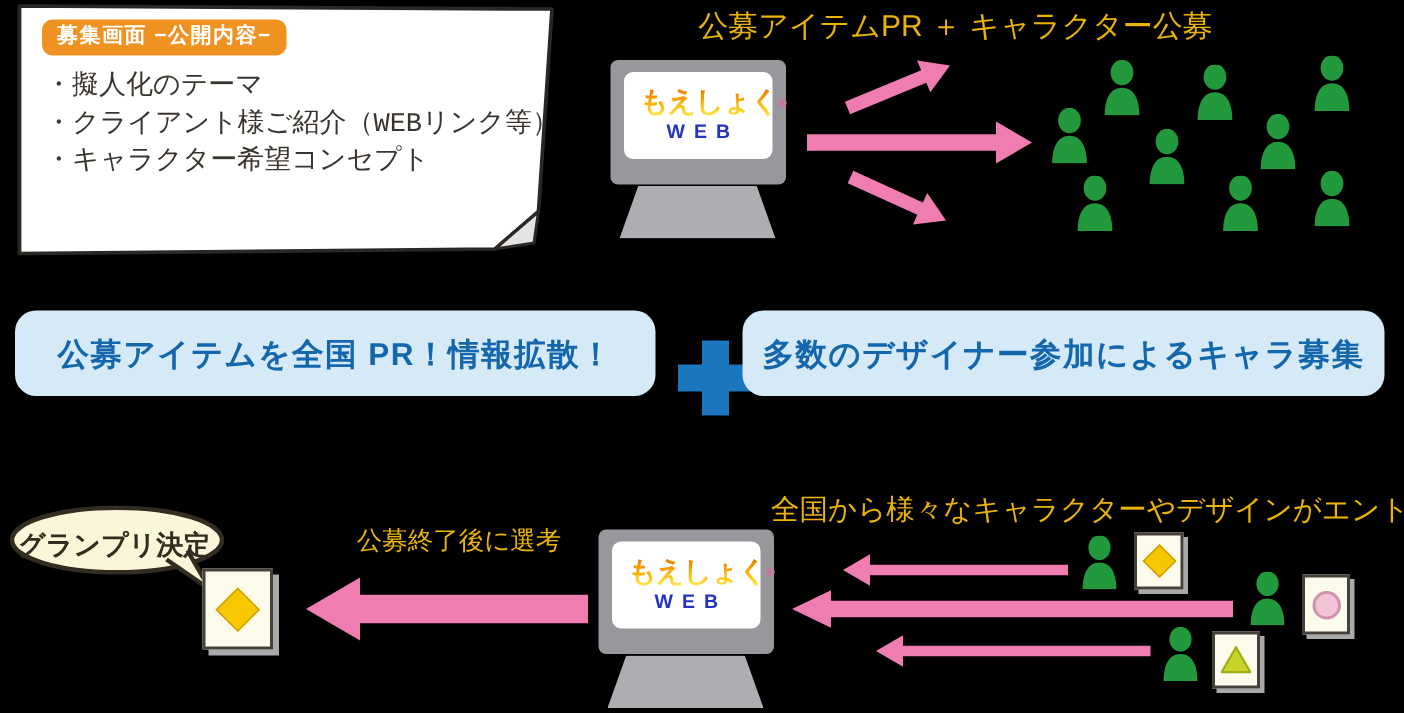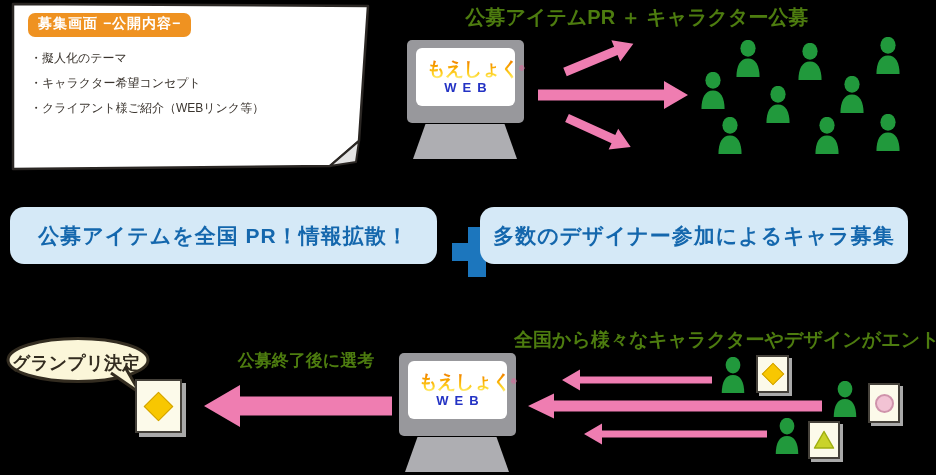--- a/index.html
+++ b/index.html
@@ -6,23 +6,23 @@
   .stage{
     position:relative;width:936px;height:475px;overflow:hidden;background:#000;
     font-family:"Liberation Sans","DejaVu Sans",sans-serif;
   }
   .abs{position:absolute;}
   
   .note-badge{
     position:absolute;left:28px;top:13px;background:#ef9221;color:#fff;
     font-size:14px;font-weight:bold;padding:2px 10px 4px;border-radius:7px;letter-spacing:1px;
   }
-  .note-list{position:absolute;left:30px;top:46px;color:#3a342e;font-size:12px;line-height:25px;white-space:nowrap;}
-  
-  .cap{position:absolute;color:#4d7c0f;font-weight:bold;white-space:nowrap;}
+  .note-list{position:absolute;left:30px;top:46px;color:#3a342e;font-size:18px;line-height:25px;white-space:nowrap;font-family:Liberation Mono, monospace;}
+  
+  .cap{position:absolute;color:#eab308;font-weight:normal;white-space:nowrap;}
   .top-title{left:452px;top:4px;width:370px;font-size:20px;text-align:center;}
   .entry-cap{left:514px;top:327px;width:422px;font-size:19px;}
   .select-cap{left:236px;top:349px;width:140px;font-size:17px;text-align:center;}
   
   .computer{position:absolute;width:125px;height:122px;}
   .bezel{position:absolute;left:4px;top:0;width:117px;height:83px;background:#98989c;border-radius:5px;}
   .screen{position:absolute;left:9px;top:8px;width:99px;height:58px;background:#fff;border-radius:6px;
           display:flex;flex-direction:column;align-items:center;justify-content:center;}
   .brand-line{line-height:20px;white-space:nowrap;padding-left:20px;}
   .brand{
@@ -34,21 +34,21 @@
   .web{font-weight:bold;color:#2433c4;font-size:13px;letter-spacing:6px;text-indent:6px;line-height:15px;}
   .stand{position:absolute;left:10px;top:84px;width:104px;height:35px;background:#aeaeb2;
          clip-path:polygon(12% 0,88% 0,100% 100%,0 100%);}
   
   .bbox{
     position:absolute;top:207px;height:57px;background:#d5e9f7;border-radius:14px;
     display:flex;align-items:center;justify-content:center;
     font-weight:bold;font-size:21px;color:#1467ad;letter-spacing:1px;white-space:nowrap;
   }
   .bbox-left{left:10px;width:427px;}
-  .bbox-right{left:480px;width:428px;}
+  .bbox-right{left:495px;width:428px;}
   .plus{position:absolute;left:452px;top:227px;width:50px;height:50px;}
   .plus::before{content:"";position:absolute;left:0;top:16px;width:50px;height:18px;background:#1c76bd;}
   .plus::after{content:"";position:absolute;left:16px;top:0;width:18px;height:50px;background:#1c76bd;}
   
   .person{position:absolute;fill:#21993c;}
   
   .card{position:absolute;background:#fcfaea;border:2px solid #45413a;
         display:flex;align-items:center;justify-content:center;}
   .card-big{box-shadow:4px 4px 0 #a9a9a9;}
   .card-small{box-shadow:3px 3px 0 #a9a9a9;}
@@ -74,22 +74,22 @@
   </svg>
 
   <div class="abs" style="left:0;top:0;width:400px;height:180px">
     <svg class="abs" style="left:0;top:0" width="400" height="180">
       <path d="M13,4 L368,6 L359,141 L330,166 L13,169 Z" fill="#ffffff" stroke="#2b2724" stroke-width="2.5" stroke-linejoin="round"></path>
       <path d="M359,141 L330,166 L356,162 Z" fill="#e3e3e3" stroke="#2b2724" stroke-width="2" stroke-linejoin="round"></path>
     </svg>
     <div class="note-badge">募集画面 −公開内容−</div>
     <div class="note-list">
       <div>・擬人化のテーマ</div>
+      <div>・クライアント様ご紹介（WEBリンク等）</div>
       <div>・キャラクター希望コンセプト</div>
-      <div>・クライアント様ご紹介（WEBリンク等）</div>
     </div>
   </div>
 
   <div class="cap top-title">公募アイテムPR ＋ キャラクター公募</div>
 
   <div class="computer" style="left:403px;top:40px">
     <div class="bezel">
       <div class="screen">
         <div class="brand-line"><span class="brand">もえしょく</span><span class="reg">®</span></div>
         <div class="web">WEB</div>

